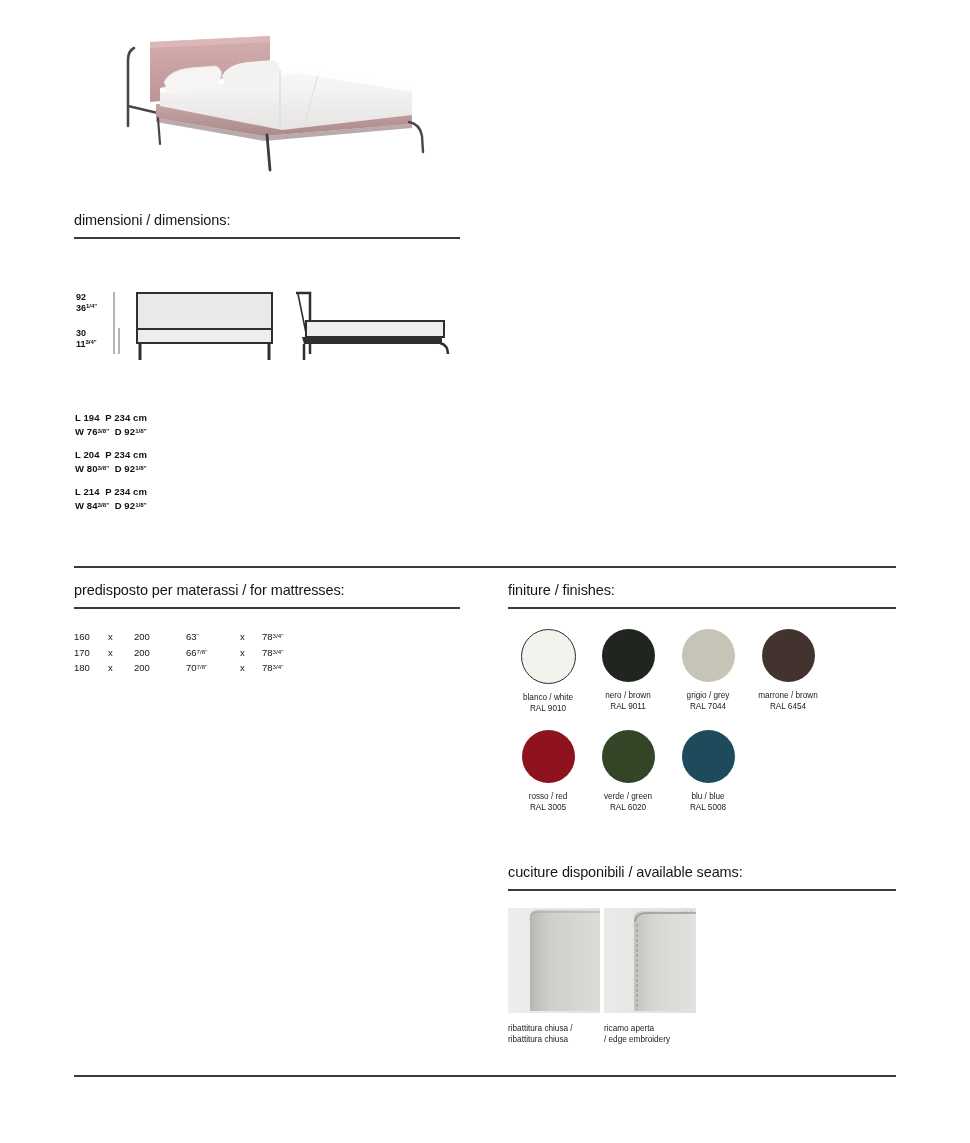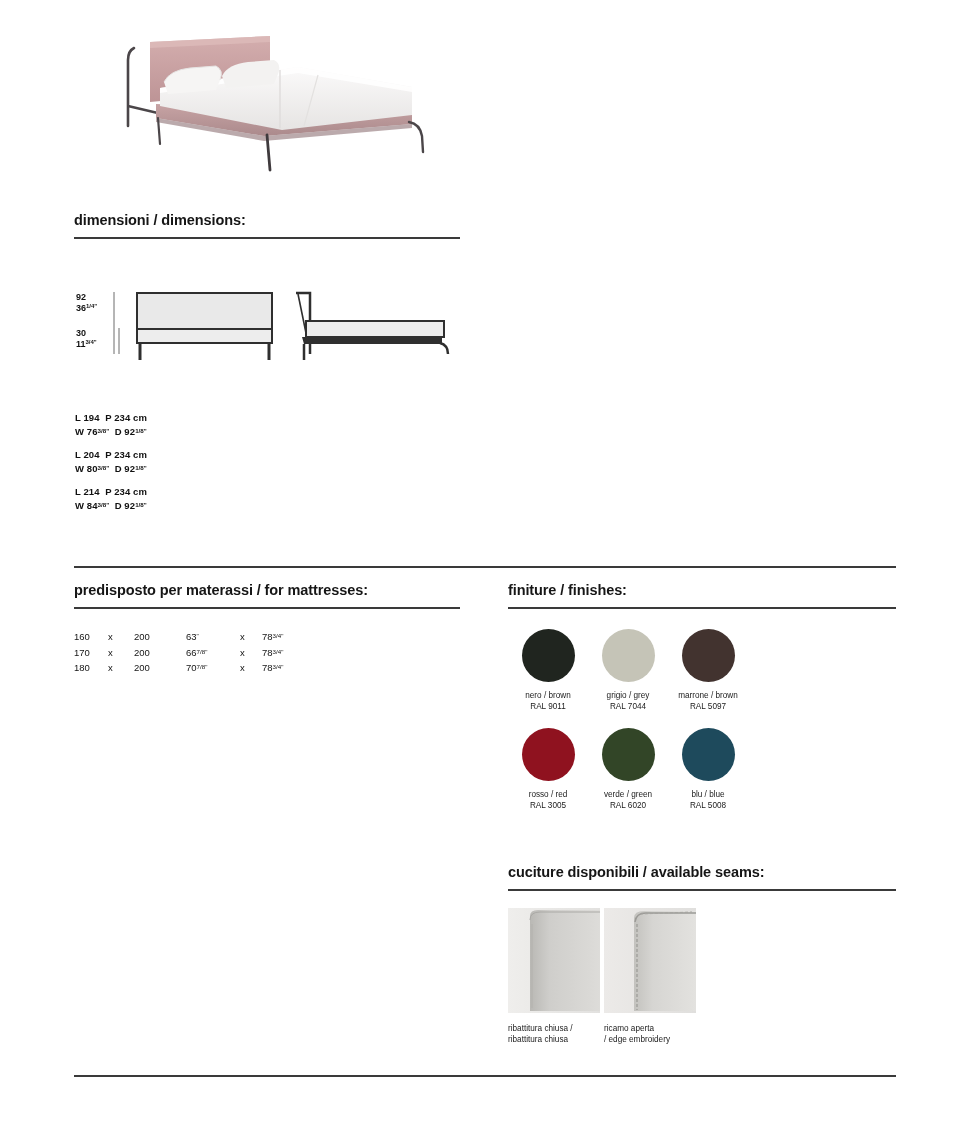--- a/index.html
+++ b/index.html
@@ -17,21 +17,21 @@
   }
 
   
   .rule {
     height: 2px;
     background: #3a3a3a;
     width: 100%;
   }
   .section-title {
     font-size: 14.5px;
-    font-weight: bold;
+    font-weight: normal;
     letter-spacing: -0.1px;
     color: #161616;
     margin-bottom: 9px;
   }
 
   
   #product-photo {
     position: absolute;
     left: 112px;
     top: 18px;
@@ -346,33 +346,38 @@
     </tbody>
   </table>
 </div>
 
 <div id="finishes-section">
   <div class="section-title">finiture / finishes:</div>
   <div class="rule"></div>
 
   <div class="swatch-grid">
     <div class="swatch-cell">
+      <div class="swatch-dot" style="background: rgb(244, 242, 236); border: 1.5px solid rgb(43, 43, 43);"></div>
+      <div class="swatch-label">blanco / white</div>
+      <div class="swatch-label">RAL 9010</div>
+    </div>
+    <div class="swatch-cell">
       <div class="swatch-dot" style="background: rgb(32, 37, 31);"></div>
       <div class="swatch-label">nero / brown</div>
       <div class="swatch-label">RAL 9011</div>
     </div>
     <div class="swatch-cell">
       <div class="swatch-dot" style="background: rgb(197, 196, 183);"></div>
       <div class="swatch-label">grigio / grey</div>
       <div class="swatch-label">RAL 7044</div>
     </div>
     <div class="swatch-cell">
       <div class="swatch-dot" style="background: rgb(66, 51, 47);"></div>
       <div class="swatch-label">marrone / brown</div>
-      <div class="swatch-label">RAL 5097</div>
+      <div class="swatch-label">RAL 6454</div>
     </div>
   </div>
 
   <div class="swatch-grid swatch-row2">
     <div class="swatch-cell">
       <div class="swatch-dot" style="background: rgb(143, 18, 31);"></div>
       <div class="swatch-label">rosso / red</div>
       <div class="swatch-label">RAL 3005</div>
     </div>
     <div class="swatch-cell">

